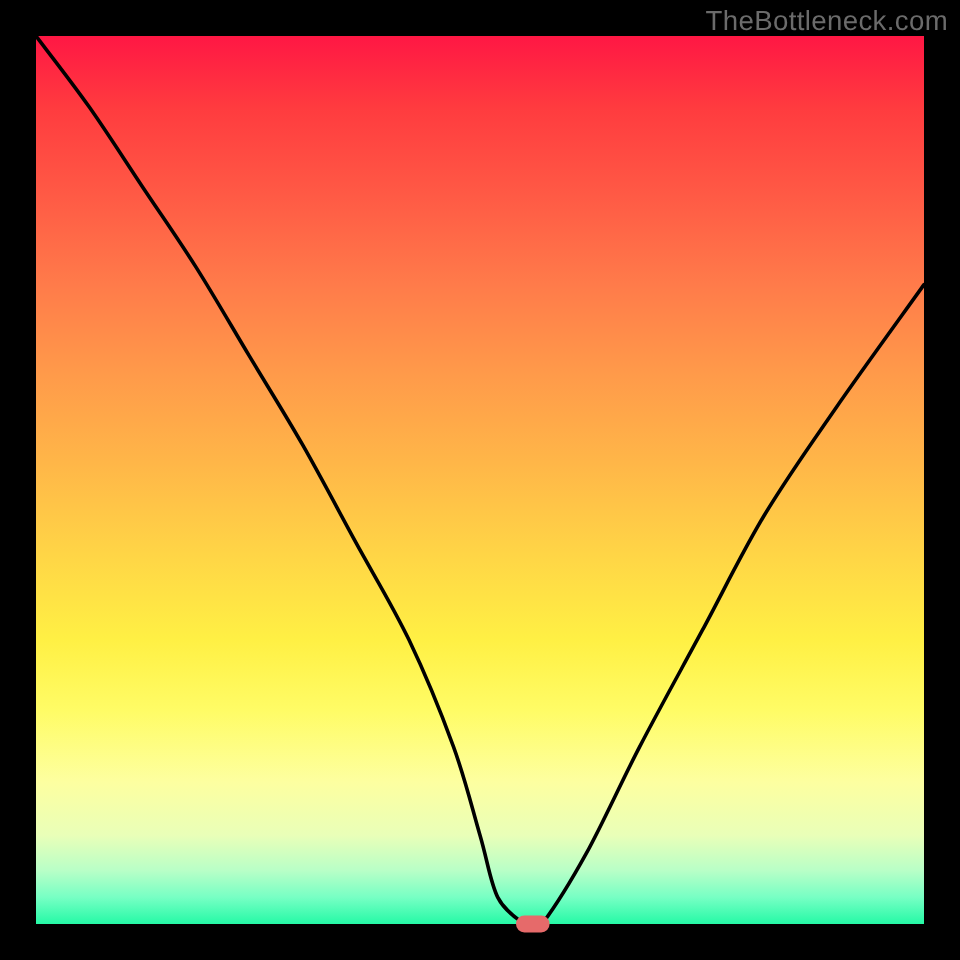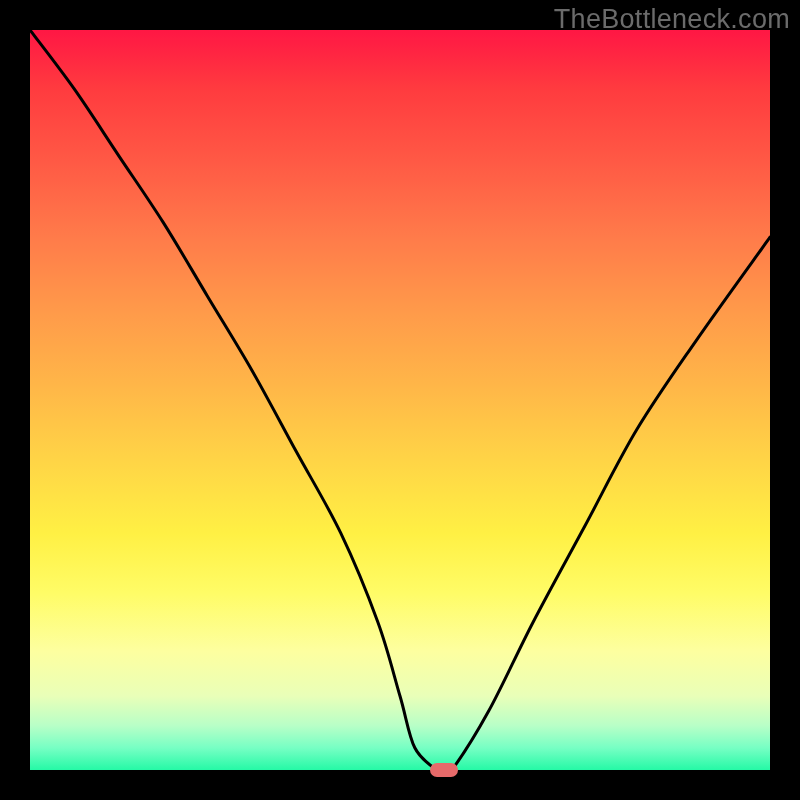--- a/index.html
+++ b/index.html
@@ -39,21 +39,21 @@
       #b8ffc7 94%,
       #77ffc4 97%,
       #25f9a6 100%
     );
   }
   .watermark {
     position: absolute;
     top: 4px;
     right: 10px;
     color: #6b6b6b;
-    font-size: 27px;
+    font-size: 23px;
     font-weight: 500;
     letter-spacing: 0.3px;
     user-select: none;
   }
   svg.curve {
     position: absolute;
     left: 0;
     top: 0;
     width: 740px;
     height: 740px;

